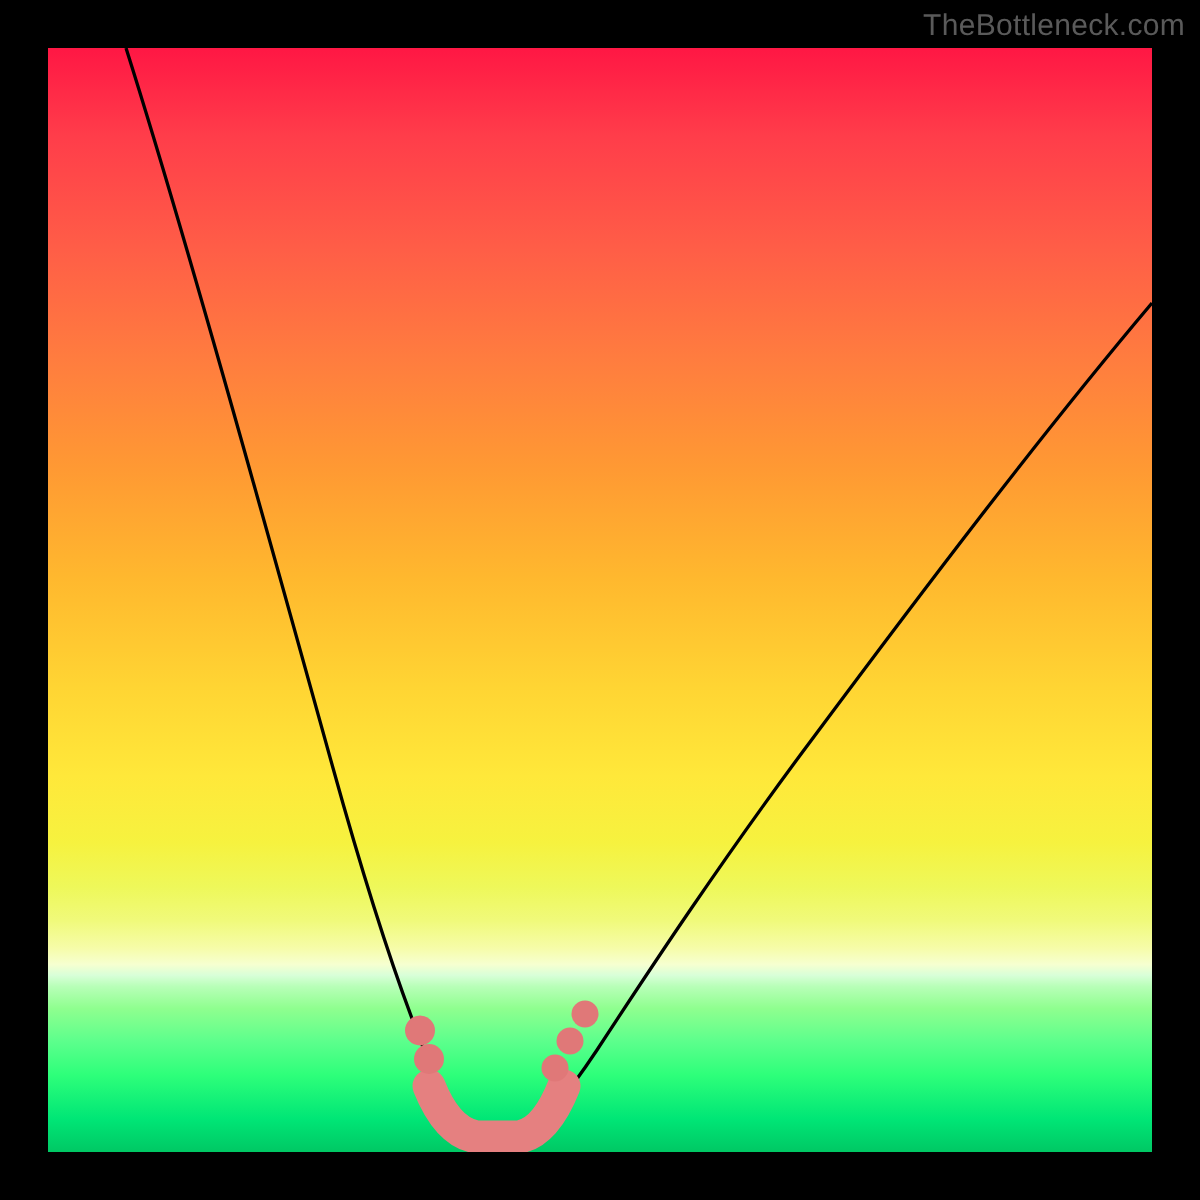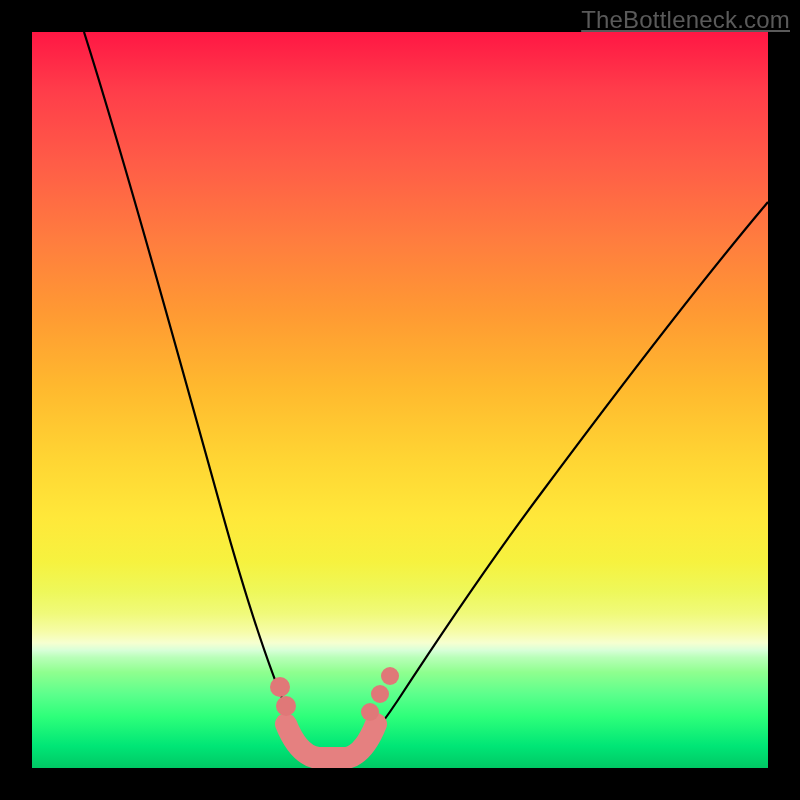--- a/index.html
+++ b/index.html
@@ -37,25 +37,24 @@
       #5cff8c 90%,
       #2eff7a 93%,
       #00e676 97%,
       #00c864 100%
     );
   }
   .watermark {
     position: absolute;
     top: 6px;
     right: 10px;
-    font-size: 24px;
+    font-size: 20px;
     font-weight: 500;
     color: #5a5a5a;
     letter-spacing: 0.2px;
-    text-decoration: underline;
   }
   svg.curves {
     position: absolute;
     left: 0;
     top: 0;
     width: 736px;
     height: 736px;
   }
   .curve {
     fill: none;

